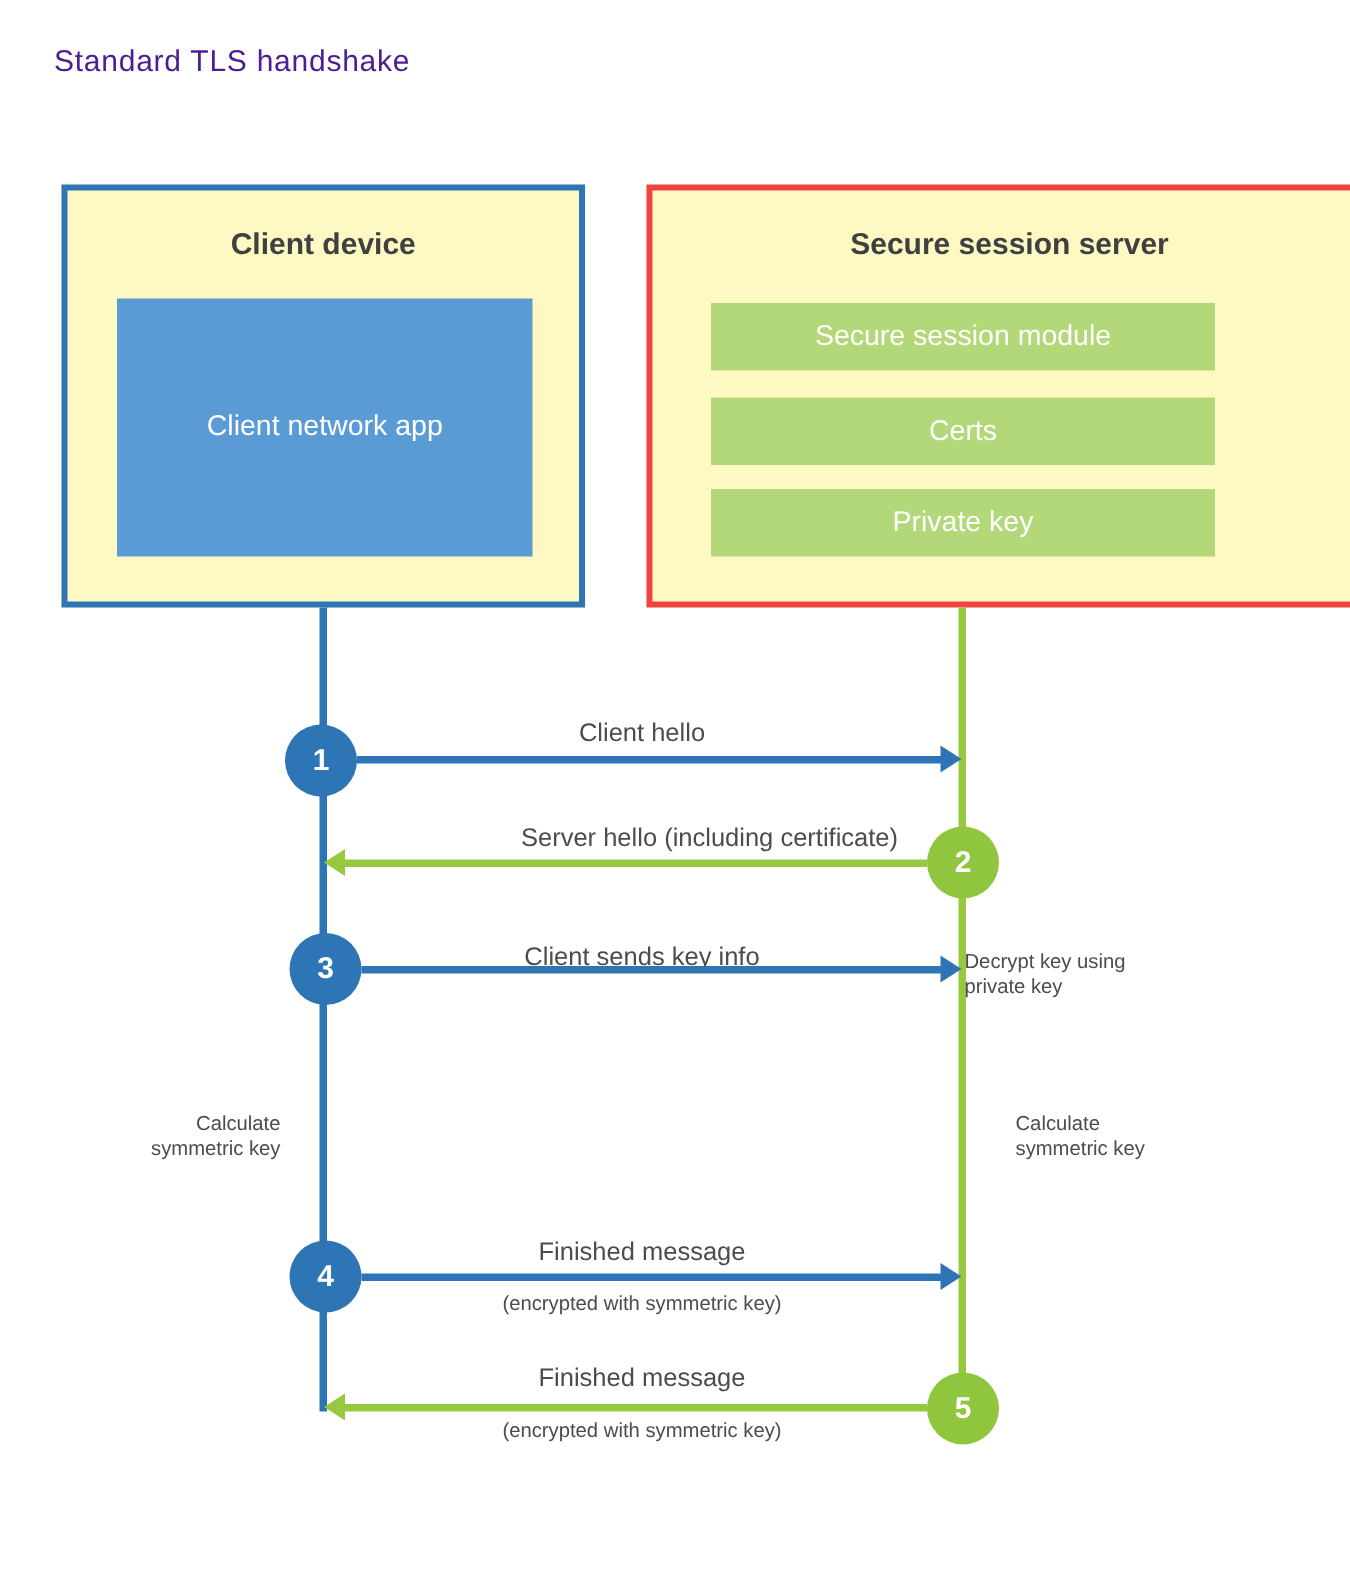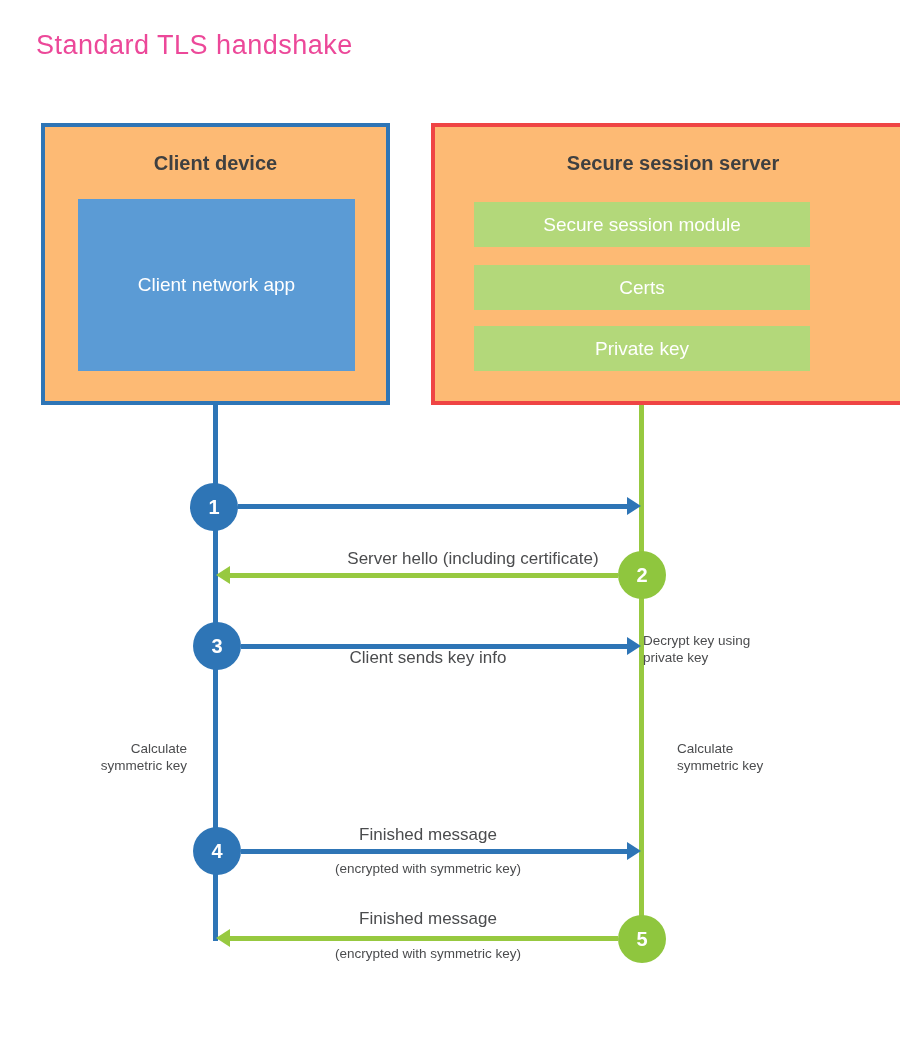--- a/index.html
+++ b/index.html
@@ -1,24 +1,24 @@
 <!DOCTYPE html>
 <html><head>
 <meta charset="utf-8">
 <style>
   html,body{margin:0;padding:0;background:#ffffff;}
   body{font-family:"Liberation Sans","DejaVu Sans",sans-serif;}
   #canvas{position:relative;width:900px;height:1058px;background:#ffffff;overflow:hidden;}
 
   
-  .page-title{position:absolute;left:36px;top:30px;font-size:27px;font-weight:300;
-    color:#ec4899;letter-spacing:.5px;}
+  .page-title{position:absolute;left:36px;top:30px;font-size:20px;font-weight:300;
+    color:#4c1d95;letter-spacing:.5px;}
 
   
-  .entity-box{position:absolute;top:123px;height:282px;background:#fdba74;box-sizing:border-box;}
+  .entity-box{position:absolute;top:123px;height:282px;background:#fef9c3;box-sizing:border-box;}
   .box-client{left:41px;width:349px;border:4px solid #2e75b6;}
   .box-server{left:431px;width:484px;border:4px solid #ef4444;}
   .entity-heading{position:absolute;left:0;right:0;top:25px;text-align:center;
     font-size:20px;font-weight:bold;color:#3f4041;}
 
   .app-box{position:absolute;left:33px;top:72px;width:277px;height:172px;background:#5b9bd5;
     display:flex;align-items:center;justify-content:center;text-align:center;}
   .app-box .app-text{color:#ffffff;font-size:19px;line-height:28px;}
 
   .module-bar{position:absolute;left:39px;width:336px;height:45px;background:#b3d87a;
@@ -58,21 +58,21 @@
   .h2{left:216px;top:566px;border-right:14px solid #97c940;}
   .h3{left:627px;top:637px;border-left:14px solid #2e75b6;}
   .h4{left:627px;top:842px;border-left:14px solid #2e75b6;}
   .h5{left:216px;top:929px;border-right:14px solid #97c940;}
 
   
   .msg-label{position:absolute;left:218px;width:420px;text-align:center;
     font-size:17px;color:#4b4c4e;}
   .msg-sub{position:absolute;left:218px;width:420px;text-align:center;
     font-size:13.5px;color:#4b4c4e;}
-  .L1{top:479px;} .L2{top:549px;padding-left:45px;} .L3{top:648px;} .S3{top:656px;}
+  .L1{top:479px;} .L2{top:549px;padding-left:45px;} .L3{top:628px;} .S3{top:656px;}
   .L4{top:825px;} .S4{top:861px;} .L5{top:909px;} .S5{top:946px;}
 
   
   .side-note{position:absolute;font-size:13.5px;line-height:17px;color:#4b4c4e;}
   .note-left-calc{left:60px;top:740px;width:127px;text-align:right;}
   .note-right-decrypt{left:643px;top:632px;width:150px;text-align:left;}
   .note-right-calc{left:677px;top:740px;width:150px;text-align:left;}
   .side-note span{display:block;}
 </style>
 </head>
@@ -98,20 +98,21 @@
     <div class="module-bar bar-1">Certs</div>
     <div class="module-bar bar-2">Private key</div>
   </div>
 
   <div class="lifeline lifeline-client"></div>
   <div class="lifeline lifeline-server"></div>
 
   <div class="step-circle circle-blue c1">
     <span>1</span>
   </div>
+  <div class="msg-label L1">Client hello</div>
   <div class="arrow-line arrow-blue a1"></div>
   <div class="head head-right h1"></div>
 
   <div class="step-circle circle-green c2">
     <span>2</span>
   </div>
   <div class="msg-label L2">Server hello (including certificate)</div>
   <div class="arrow-line arrow-green a2"></div>
   <div class="head head-left h2"></div>
 

